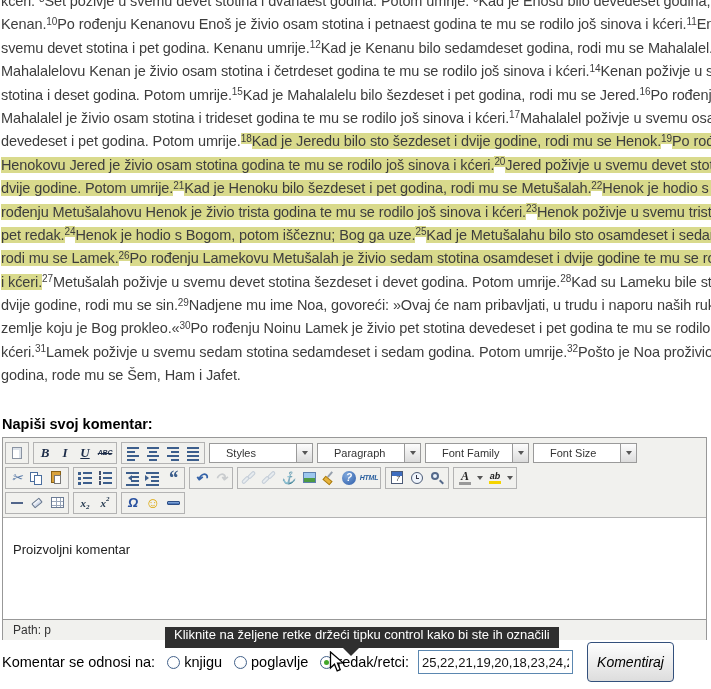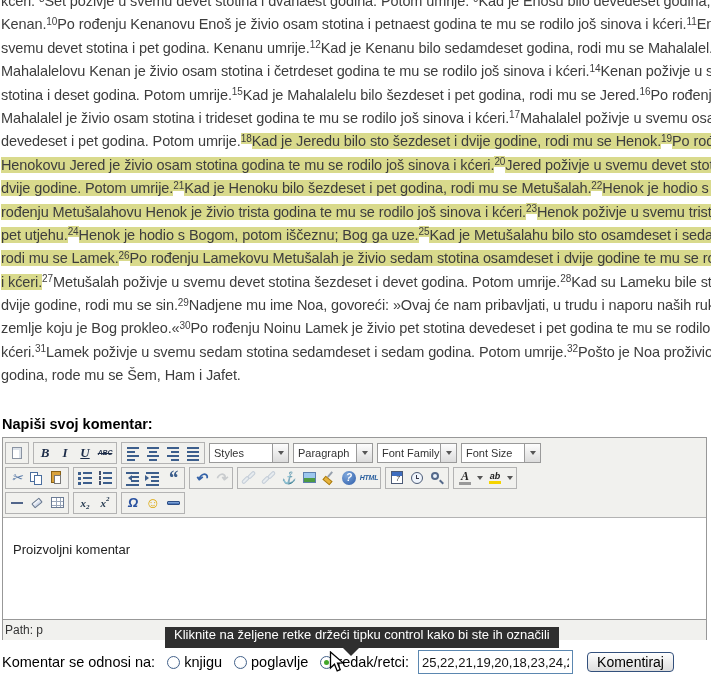--- a/index.html
+++ b/index.html
@@ -81,61 +81,61 @@
     background-image:linear-gradient(#9aa7ba,#9aa7ba),linear-gradient(#9aa7ba,#9aa7ba),linear-gradient(#9aa7ba,#9aa7ba),linear-gradient(#9aa7ba,#9aa7ba);
     background-size:1px 11px,1px 11px,13px 1px,13px 1px;background-position:4px 0,8px 0,0 3px,0 7px;}
   .ic-subscript,.ic-superscript{font-family:"Liberation Serif",serif;font-size:11px;font-weight:bold;color:#23384f;}
   .ic-subscript::after{content:"2";position:relative;font-size:7px;top:4px;}
   .ic-superscript::after{content:"2";position:relative;font-size:7px;top:-4px;}
   .ic-special-char{font-size:13px;font-weight:bold;color:#2a52a0;}
   .ic-emoticons{font-size:15px;color:#dca500;}
   .ic-advanced-hr::before{content:"";position:static;width:13px;height:4px;background:linear-gradient(#8fb3e2,#3a66ad);border:1px solid #2d4f86;border-radius:1px;}
   
   .tb-select{display:flex;align-items:center;height:20px;border:1px solid #9a9a9a;background:#fff;box-sizing:border-box;}
-  .sel-label{width:54px;padding:0 4px;font-size:11px;color:#333;white-space:nowrap;overflow:hidden;}
+  .sel-label{width:54px;padding:0 16px;font-size:11px;color:#333;white-space:nowrap;overflow:hidden;}
   .sel-arrow{width:15px;height:18px;border-left:1px solid #9a9a9a;background:linear-gradient(#fdfdfd,#dcdcdc);display:flex;align-items:center;justify-content:center;}
   .sel-arrow i{border:3px solid transparent;border-top:4px solid #555;margin-top:4px;}
   
   .content{background:#fff;height:102px;border-top:1px solid #b3b3b3;box-sizing:border-box;}
   .content-text{padding:24px 10px;font-size:13px;color:#222;}
   .pathbar{height:21px;box-sizing:border-box;border-top:1px solid #989898;background:#f1f1ee;
-    font-size:12px;color:#333;line-height:20px;padding-left:2px;}
+    font-size:12px;color:#333;line-height:20px;padding-left:10px;}
   
   .tooltip{position:absolute;left:165px;top:627px;height:21px;background:#2f2f2f;color:#fff;font-size:13px;
     display:flex;padding:0 9px;white-space:nowrap;z-index:5;}
   .tip-tri{position:absolute;left:342px;top:647px;width:0;height:0;border-left:9px solid transparent;
     border-right:9px solid transparent;border-top:9px solid #2f2f2f;z-index:5;}
   
   .controls{position:absolute;left:2px;top:649px;height:26px;display:flex;align-items:center;font-size:14.5px;color:#000;}
   .radios{display:flex;align-items:center;justify-content:flex-end;}
   .radio{width:13px;height:13px;border-radius:50%;border:1px solid #44628a;box-sizing:border-box;
     background:radial-gradient(circle at 40% 35%,#fff 55%,#dfe5ec);position:relative;margin-left:12px;}
   .radio.checked::after{content:"";position:absolute;left:3px;top:3px;width:5px;height:5px;border-radius:50%;background:#41a62a;}
   .rlabel{margin-left:4px;}
   .verse-input{margin-left:9px;width:147px;height:20px;border:1px solid #5b87b0;font-size:13px;padding:1px 3px;
     color:#111;font-family:"Liberation Sans",sans-serif;box-sizing:content-box;}
-  .submit-btn{margin-left:14px;width:87px;height:20px;border:1px solid #33507c;border-radius:4px;
-    background:linear-gradient(#fefefe,#dddddd);font-size:14px;color:#000;font-family:"Liberation Sans",sans-serif;}
+  .submit-btn{margin-left:14px;width:87px;height:40px;border:1px solid #33507c;border-radius:4px;
+    background:linear-gradient(#fefefe,#dddddd);font-size:14px;color:#000;font-family:"Liberation Sans",sans-serif;font-style:italic;}
   .cursor{position:absolute;left:329px;top:651px;z-index:6;}
 </style>
 </head>
 <body>
 
 <div class="bible">
     <div class="bline"><span>kćeri. </span><span class="vsup">8</span><span>Šet poživje u svemu devet stotina i dvanaest godina. Potom umrije. </span><span class="vsup">9</span><span>Kad je Enošu bilo devedeset godina, rodi mu se</span></div>
     <div class="bline"><span>Kenan.</span><span class="vsup">10</span><span>Po rođenju Kenanovu Enoš je živio osam stotina i petnaest godina te mu se rodilo još sinova i kćeri.</span><span class="vsup">11</span><span>Enoš poživje u</span></div>
     <div class="bline"><span>svemu devet stotina i pet godina. Kenanu umrije.</span><span class="vsup">12</span><span>Kad je Kenanu bilo sedamdeset godina, rodi mu se Mahalalel.</span><span class="vsup">13</span></div>
     <div class="bline"><span>Mahalalelovu Kenan je živio osam stotina i četrdeset godina te mu se rodilo još sinova i kćeri.</span><span class="vsup">14</span><span>Kenan poživje u svemu devet</span></div>
     <div class="bline"><span>stotina i deset godina. Potom umrije.</span><span class="vsup">15</span><span>Kad je Mahalalelu bilo šezdeset i pet godina, rodi mu se Jered.</span><span class="vsup">16</span><span>Po rođenju Jeredovu</span></div>
     <div class="bline"><span>Mahalalel je živio osam stotina i trideset godina te mu se rodilo još sinova i kćeri.</span><span class="vsup">17</span><span>Mahalalel poživje u svemu osam stotina</span></div>
     <div class="bline"><span>devedeset i pet godina. Potom umrije.</span><span class="vsup hl">18</span><span class="hl">Kad je Jeredu bilo sto šezdeset i dvije godine, rodi mu se Henok.</span><span class="vsup hl">19</span><span class="hl">Po rođenju</span></div>
     <div class="bline"><span class="hl">Henokovu Jered je živio osam stotina godina te mu se rodilo još sinova i kćeri.</span><span class="vsup hl">20</span><span class="hl">Jered poživje u svemu devet stotina šezdeset i</span></div>
     <div class="bline"><span class="hl">dvije godine. Potom umrije.</span><span class="vsup hl">21</span><span class="hl">Kad je Henoku bilo šezdeset i pet godina, rodi mu se Metušalah.</span><span class="vsup hl">22</span><span class="hl">Henok je hodio s Bogom. Po</span></div>
     <div class="bline"><span class="hl">rođenju Metušalahovu Henok je živio trista godina te mu se rodilo još sinova i kćeri.</span><span class="vsup hl">23</span><span class="hl">Henok poživje u svemu trista šezdeset i</span></div>
-    <div class="bline"><span class="hl">pet utjehu.</span><span class="vsup hl">24</span><span class="hl">Henok je hodio s Bogom, potom iščeznu; Bog ga uze.</span><span class="vsup hl">25</span><span class="hl">Kad je Metušalahu bilo sto osamdeset i sedam godina,</span></div>
+    <div class="bline"><span class="hl">pet redak.</span><span class="vsup hl">24</span><span class="hl">Henok je hodio s Bogom, potom iščeznu; Bog ga uze.</span><span class="vsup hl">25</span><span class="hl">Kad je Metušalahu bilo sto osamdeset i sedam godina,</span></div>
     <div class="bline"><span class="hl">rodi mu se Lamek.</span><span class="vsup hl">26</span><span class="hl">Po rođenju Lamekovu Metušalah je živio sedam stotina osamdeset i dvije godine te mu se rodilo još sinova</span></div>
     <div class="bline"><span class="hl">i kćeri.</span><span class="vsup">27</span><span>Metušalah poživje u svemu devet stotina šezdeset i devet godina. Potom umrije.</span><span class="vsup">28</span><span>Kad su Lameku bile sto osamdeset i</span></div>
     <div class="bline"><span>dvije godine, rodi mu se sin.</span><span class="vsup">29</span><span>Nadjene mu ime Noa, govoreći: »Ovaj će nam pribavljati, u trudu i naporu naših ruku, utjehu iz</span></div>
     <div class="bline"><span>zemlje koju je Bog prokleo.«</span><span class="vsup">30</span><span>Po rođenju Noinu Lamek je živio pet stotina devedeset i pet godina te mu se rodilo još sinova i</span></div>
     <div class="bline"><span>kćeri.</span><span class="vsup">31</span><span>Lamek poživje u svemu sedam stotina sedamdeset i sedam godina. Potom umrije.</span><span class="vsup">32</span><span>Pošto je Noa proživio pet stotina</span></div>
     <div class="bline"><span>godina, rode mu se Šem, Ham i Jafet.</span></div>
   </div>
 
 <div class="cmt-heading">Napiši svoj komentar:</div>
 

